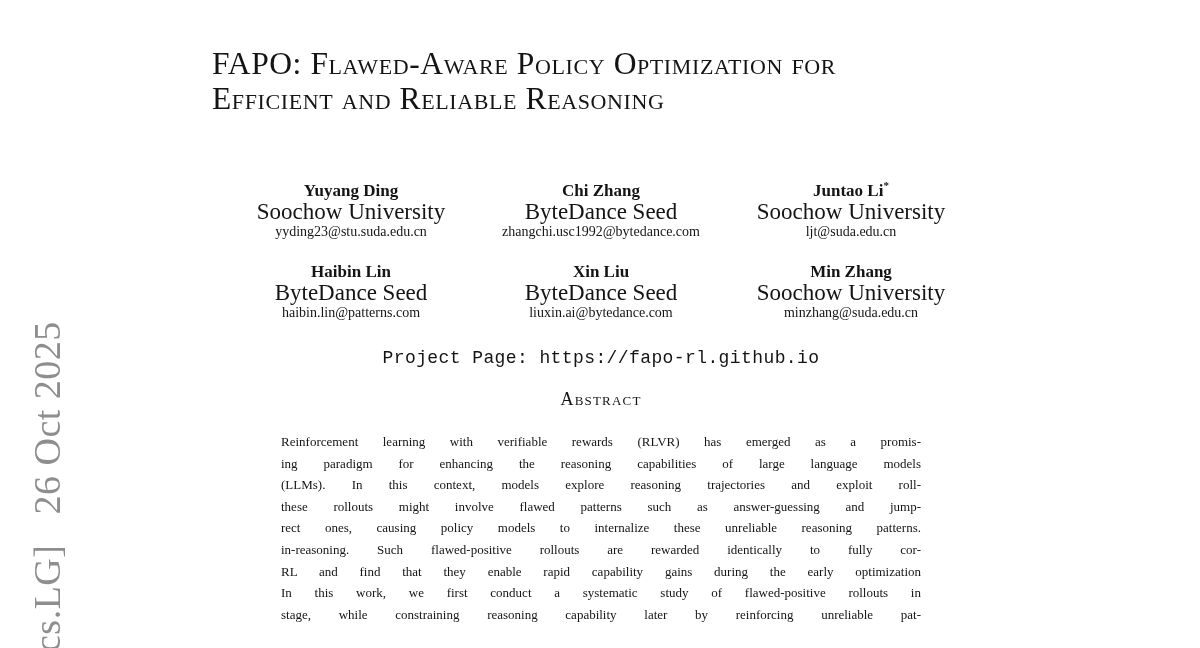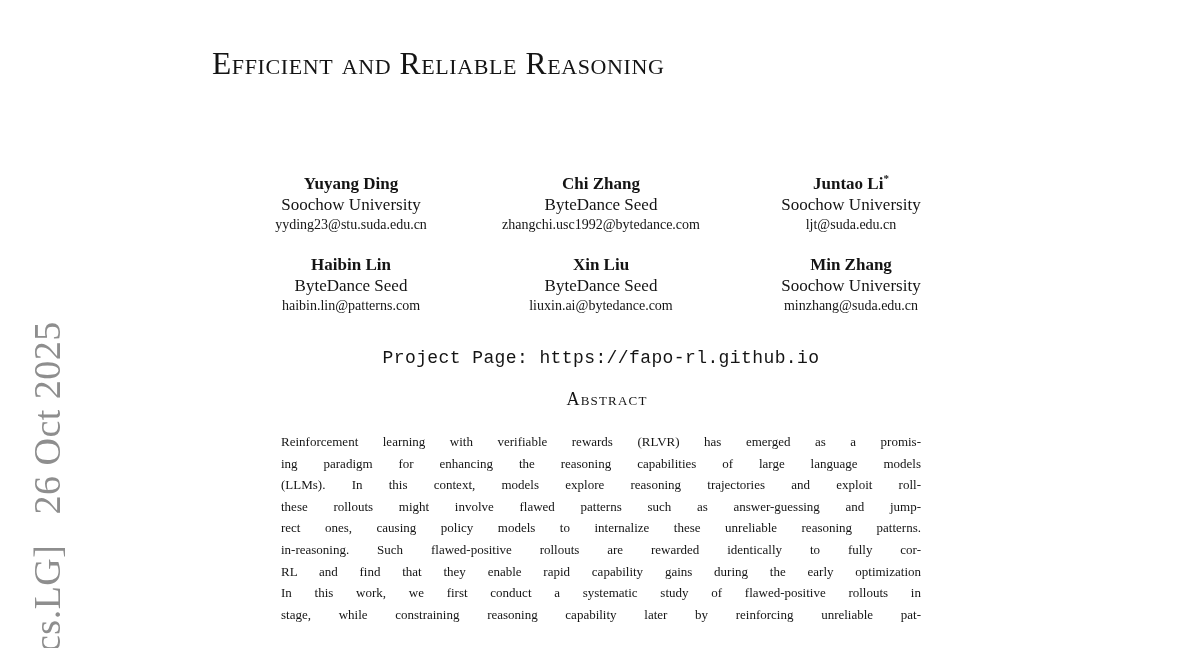--- a/index.html
+++ b/index.html
@@ -39,21 +39,21 @@
     letter-spacing: 0.6px;
     line-height: 35px;
     color: #141414;
   }
   .title-line { display: block; }
 
   
   .authors {
     position: absolute;
     left: 226px;
-    top: 174px;
+    top: 181px;
     width: 750px;
     display: flex;
     flex-wrap: wrap;
     justify-content: space-between;
     row-gap: 20px;
   }
   .author {
     width: 250px;
     text-align: center;
   }
@@ -61,21 +61,21 @@
     font-size: 17px;
     font-weight: 700;
     line-height: 20px;
     white-space: nowrap;
   }
   .author-name sup {
     font-size: 11px;
     line-height: 0;
   }
   .author-affil {
-    font-size: 17px;
+    font-size: 23px;
     line-height: 21px;
     white-space: nowrap;
   }
   .author-email {
     font-size: 14px;
     line-height: 20px;
     white-space: nowrap;
   }
 
   
@@ -92,21 +92,21 @@
     white-space: nowrap;
   }
   .project-line a {
     color: #141414;
     text-decoration: none;
   }
 
   
   .abstract-heading {
     position: absolute;
-    left: 287px;
+    left: 281px;
     top: 389px;
     width: 640px;
     text-align: center;
     font-size: 18px;
     font-variant: small-caps;
     letter-spacing: 1.2px;
     line-height: 20px;
   }
   .abstract {
     position: absolute;
@@ -125,20 +125,21 @@
   }
 </style>
 </head>
 <body>
 
 <div class="page">
 
   <div class="arxiv-watermark">cs.LG]   26 Oct 2025</div>
 
   <h1 class="title">
+    <span class="title-line">FAPO: Flawed-Aware Policy Optimization for</span>
     <span class="title-line">Efficient and Reliable Reasoning</span>
   </h1>
 
   <div class="authors" id="authors">
       <div class="author">
         <div class="author-name">Yuyang Ding</div>
         <div class="author-affil">Soochow University</div>
         <div class="author-email">yyding23@stu.suda.edu.cn</div>
       </div>
       <div class="author">

